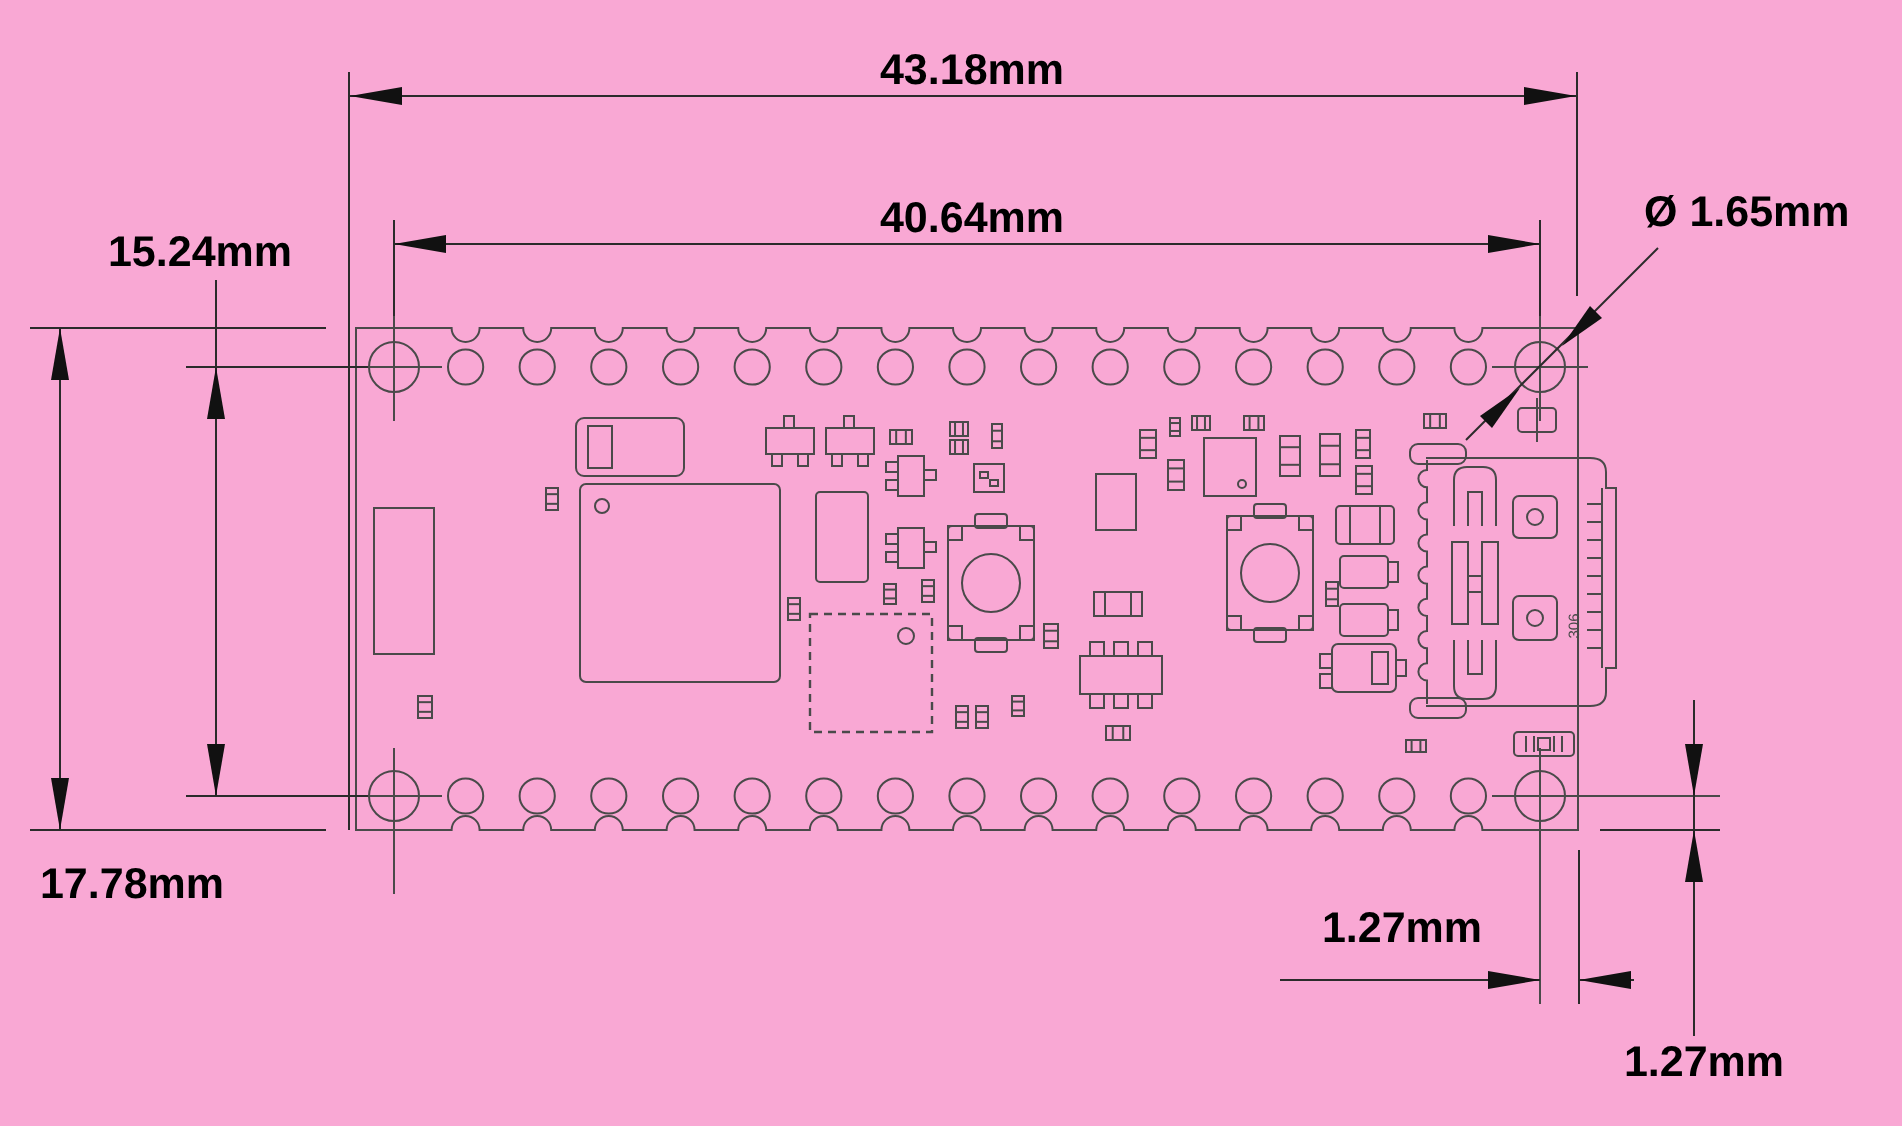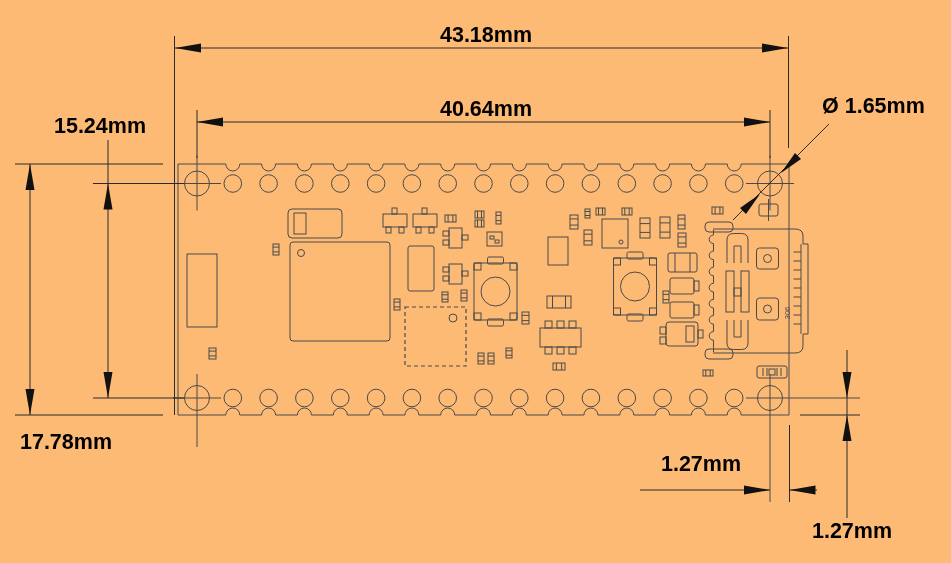--- a/index.html
+++ b/index.html
@@ -1,16 +1,16 @@
 <!DOCTYPE html>
 <html><head>
 <meta charset="utf-8">
 <style>
   html,body{margin:0;padding:0;background:#ffffff;}
-  .stage{position:relative;width:951px;height:563px;background:#fdba74;overflow:hidden;
+  .stage{position:relative;width:951px;height:563px;background:#f9a8d4;overflow:hidden;
          font-family:"Liberation Sans", sans-serif;}
   .ln{stroke:#4a4a4a;stroke-width:1;fill:none;}
   .dim{stroke:#2b2b2b;stroke-width:1;fill:none;}
   .arr{fill:#111111;stroke:none;}
   .dash{stroke:#4a4a4a;stroke-width:1.2;fill:none;stroke-dasharray:4 3;}
   .dim-label{font-family:"Liberation Sans", sans-serif;font-size:21.5px;font-weight:700;fill:#000000;}
   .usb-label{font-family:"Liberation Sans", sans-serif;font-size:7.5px;font-weight:400;fill:#4a4a4a;}
 </style>
 </head>
 <body>

